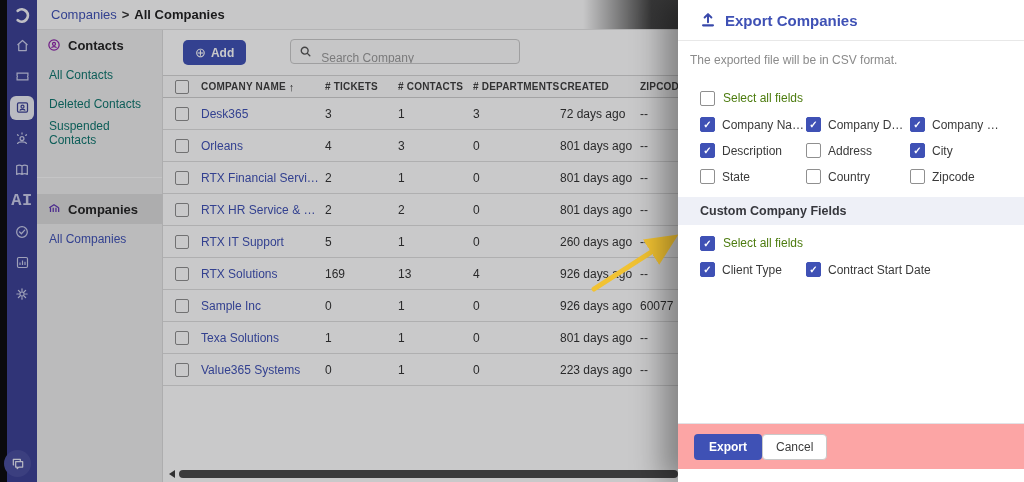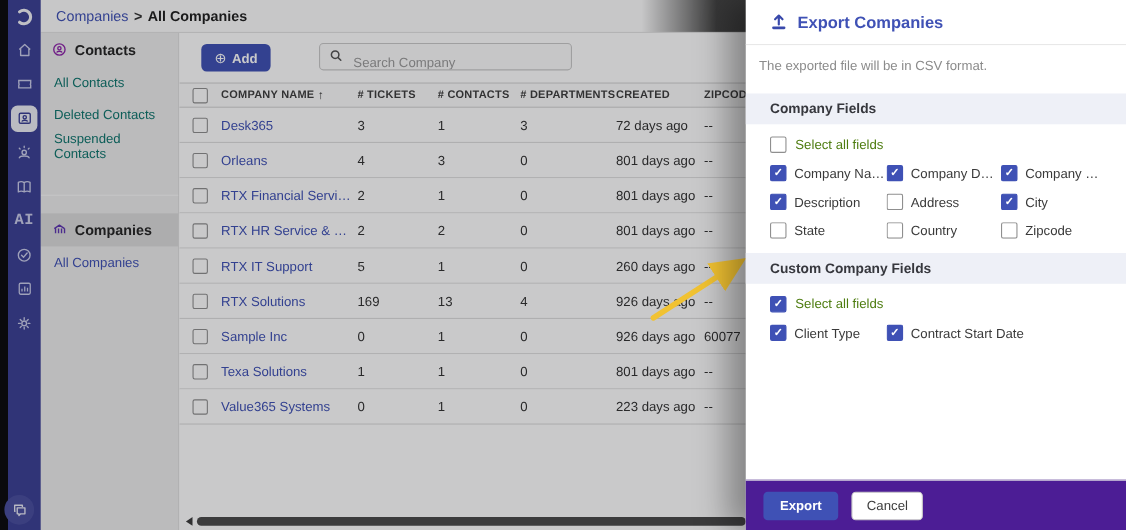--- a/index.html
+++ b/index.html
@@ -8,21 +8,21 @@
   .stage { position:relative; width:1024px; height:482px; overflow:hidden; background:#fff; }
 
   
   .rail { position:absolute; left:0; top:0; bottom:0; width:37px; z-index:2;
           background:linear-gradient(90deg,#0b0b0d 0 7px,#3b4095 7px); }
   .rail-inner { position:absolute; left:7px; top:0; bottom:0; width:30px; display:flex; flex-direction:column; align-items:center; }
   .rail-logo { height:30px; display:flex; align-items:center; justify-content:center; color:#f2f2f8; }
   .rail-btn { width:30px; height:31px; display:flex; align-items:center; justify-content:center; color:#c9cce9; cursor:pointer; }
   .rail-btn .iw { width:24px; height:24px; display:flex; align-items:center; justify-content:center; border-radius:6px; }
   .rail-btn.active .iw { background:#eceef5; color:#3b4095; }
-  .rail-ai { font-size:14px; font-weight:bold; letter-spacing:.5px; font-family:"Liberation Mono", monospace; }
+  .rail-ai { font-size:17px; font-weight:bold; letter-spacing:.5px; font-family:"Liberation Mono", monospace; }
   .rail-chat { position:absolute; left:4px; bottom:5px; width:27px; height:27px; border-radius:50%;
                background:#4a4f9f; display:flex; align-items:center; justify-content:center; color:#e8e9f5; cursor:pointer; }
 
   
   .topbar { position:absolute; left:37px; top:0; width:641px; height:30px; background:#fdfdfd;
             border-bottom:1px solid #e3e3e3; display:flex; align-items:center; padding:0 14px; z-index:1;
             font-size:13px; color:#2b2b2b; }
   .crumb-link { color:#3f51b5; cursor:pointer; }
   .crumb-sep { margin:0 5px; font-weight:bold; color:#333; }
   .crumb-page { font-weight:bold; color:#1f1f1f; }
@@ -81,22 +81,22 @@
   .upload-icon { color:#3949ab; display:flex; }
   .panel-sub { padding:12px 12px 13px; font-size:12px; color:#8b8b8b; }
   .sec-header { background:#eef0f7; padding:7px 22px; font-size:12.5px; font-weight:bold; color:#36373d; margin-top:5px; }
   .fields { padding:11px 22px 8px; }
   .selectall { display:flex; align-items:flex-start; gap:8px; font-size:12px; color:#4d7c0f; margin-bottom:11px; cursor:pointer; }
   .fgrid { display:grid; grid-template-columns:106px 104px 1fr; row-gap:11px; }
   .fgrid2 { display:grid; grid-template-columns:106px 1fr; row-gap:11px; }
   .field { display:flex; align-items:center; gap:7px; font-size:12px; color:#3a3a3a; white-space:nowrap; overflow:hidden; cursor:pointer; }
   .field .lbl { overflow:hidden; text-overflow:ellipsis; }
   .cb15 { width:15px; height:15px; }
-  .panel-footer { position:absolute; left:0; right:0; bottom:0; height:46px; background:#4c1d95; border-top:1px solid #e2e2e6;
-                  display:flex; align-items:center; gap:12px; padding:0 16px; }
+  .panel-footer { position:absolute; left:0; right:0; bottom:13px; height:46px; background:#fca5a5; border-top:1px solid #e2e2e6;
+                  display:flex; align-items:center; padding:0 16px; }
   .btn-export { background:#3f51b5; color:#fff; border:none; border-radius:4px; padding:6px 15px; font-size:12px;
                 font-weight:bold; cursor:pointer; font-family:"Liberation Sans",sans-serif; }
   .btn-cancel { background:#fff; color:#3c3c3c; border:1px solid #c9c9c9; border-radius:4px; padding:5px 13px;
                 font-size:12px; cursor:pointer; font-family:"Liberation Sans",sans-serif; }
 </style>
 </head>
 <body>
 
 <div class="stage">
 
@@ -393,21 +393,20 @@
       <span class="upload-icon">
         <svg width="16" height="16" viewBox="0 0 18 18" fill="none" stroke="currentColor" stroke-width="2.2" stroke-linecap="round" stroke-linejoin="round">
           <path d="M9 11.5 V2.8 M5.2 6.2 L9 2.4 L12.8 6.2"></path>
             <path d="M3.5 15 H14.5" stroke-width="2.6"></path>
         </svg>
         </span>
       <span class="panel-title">Export Companies</span>
     </div>
     <div class="panel-sub">The exported file will be in CSV format.</div>
 
-    <div class="sec-header">Company Fields</div>
     <div class="fields">
       <label class="selectall">
         <span class="cb cb15"></span>
         <span>Select all fields</span>
       </label>
       <div class="fgrid">
         <label class="field">
           <span class="cb cb15 checked"></span>
           <span class="lbl">Company Name</span>
         </label>

